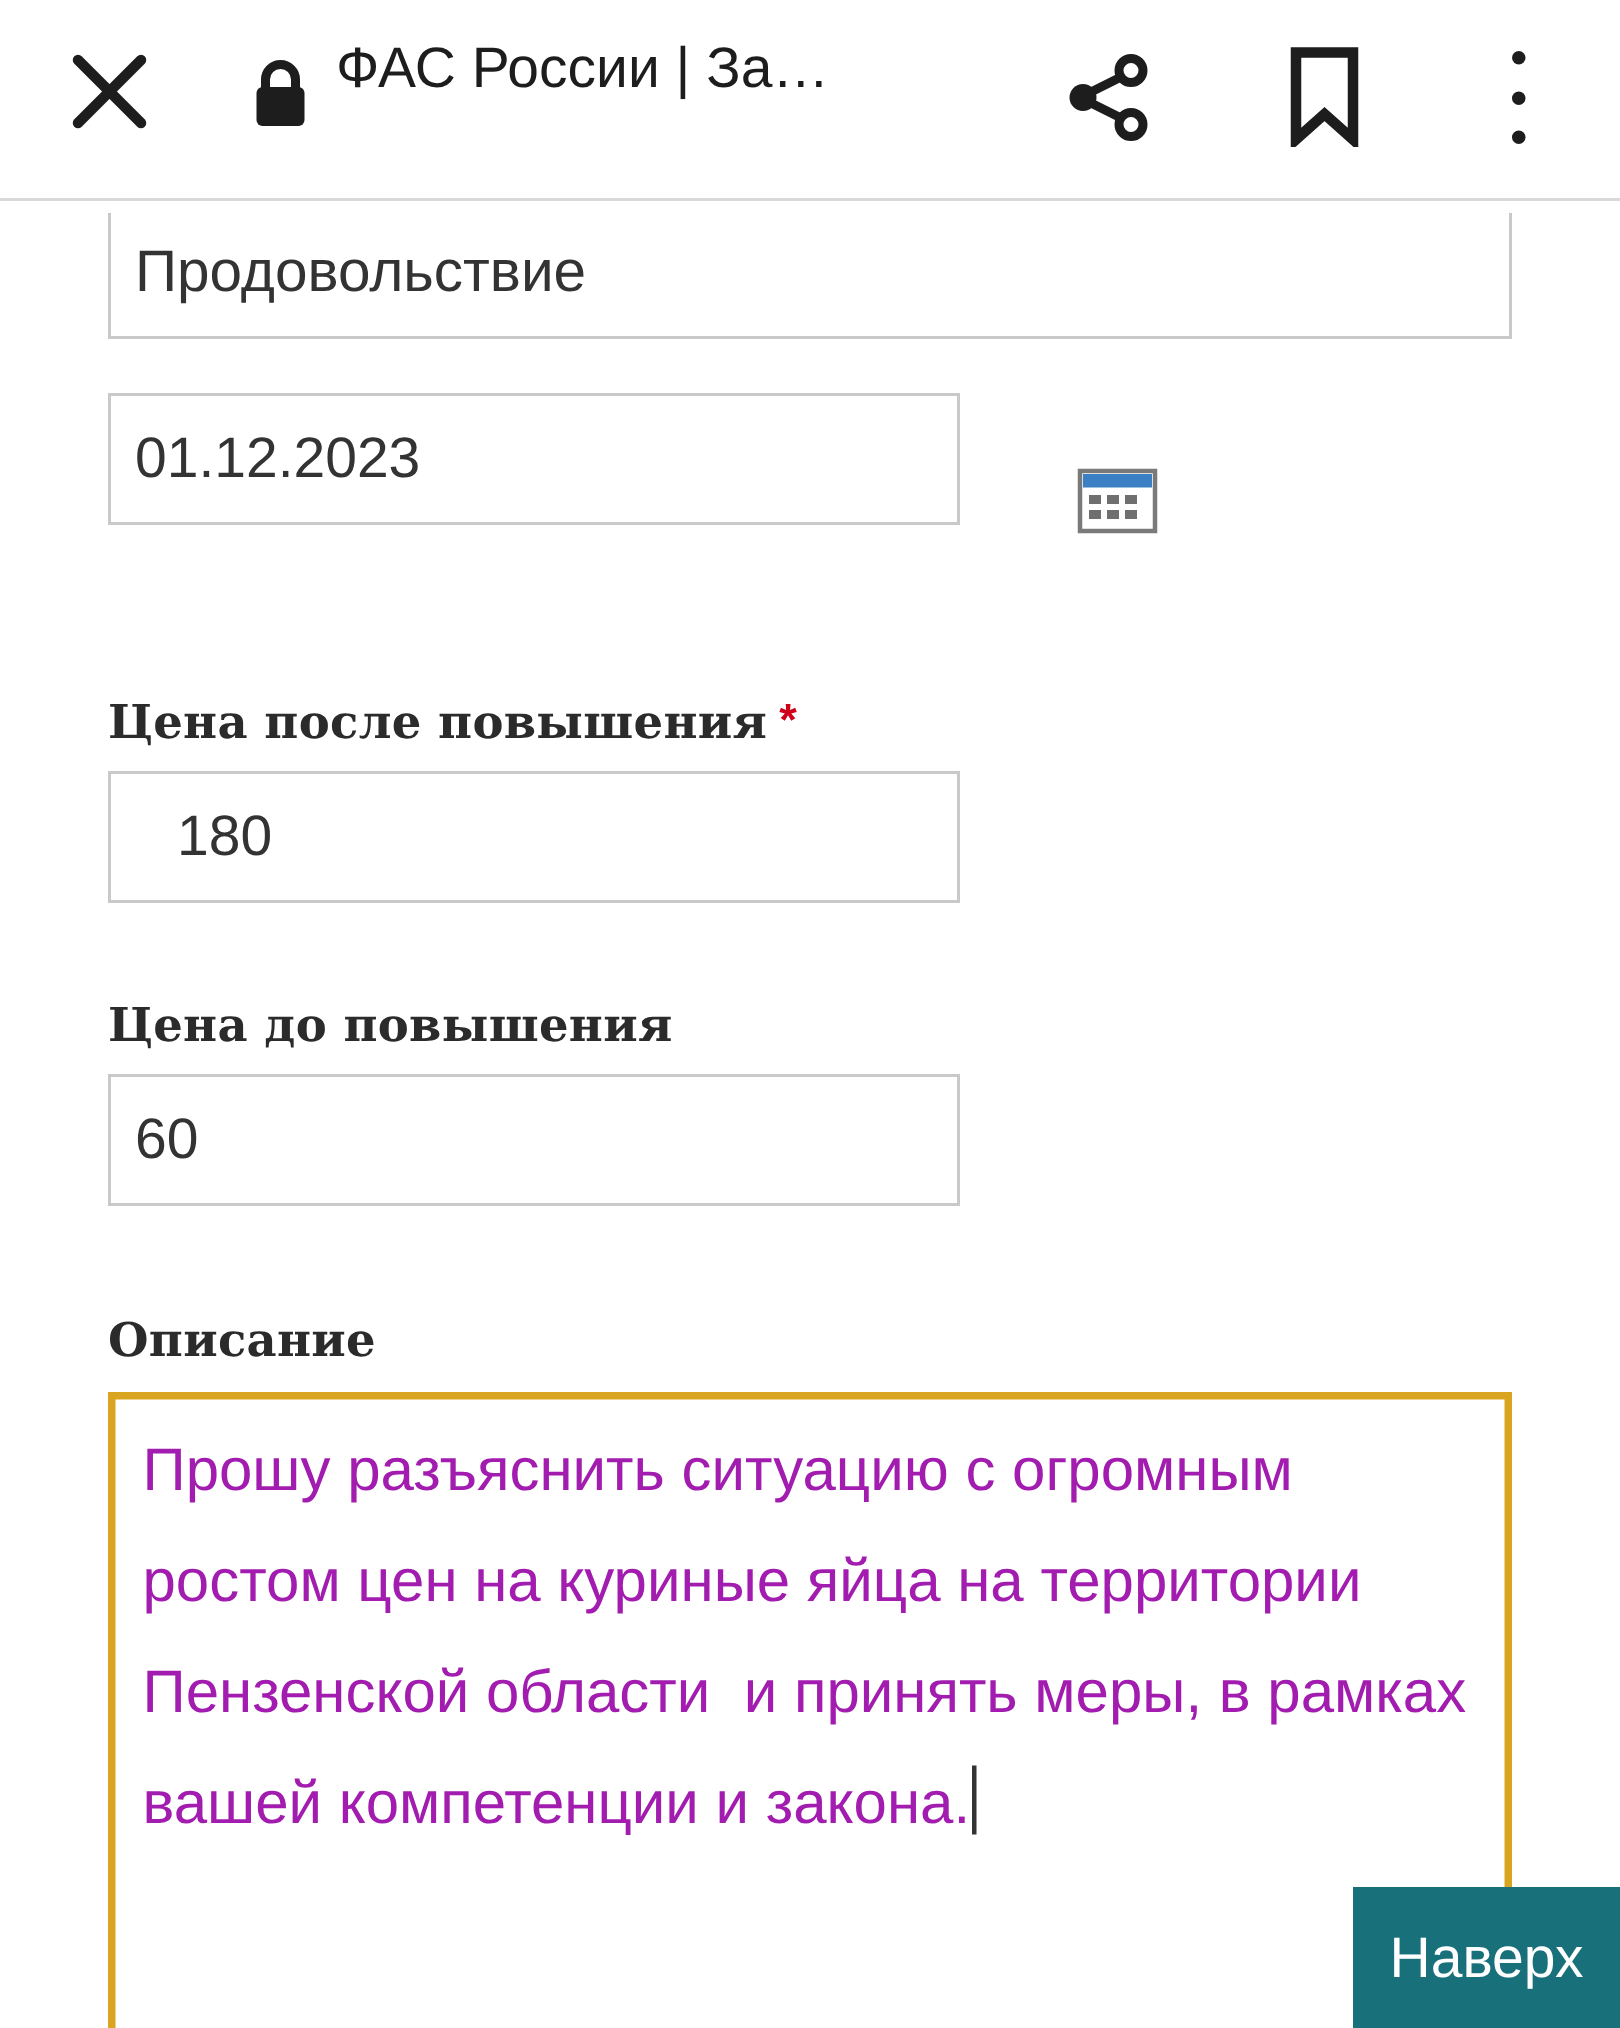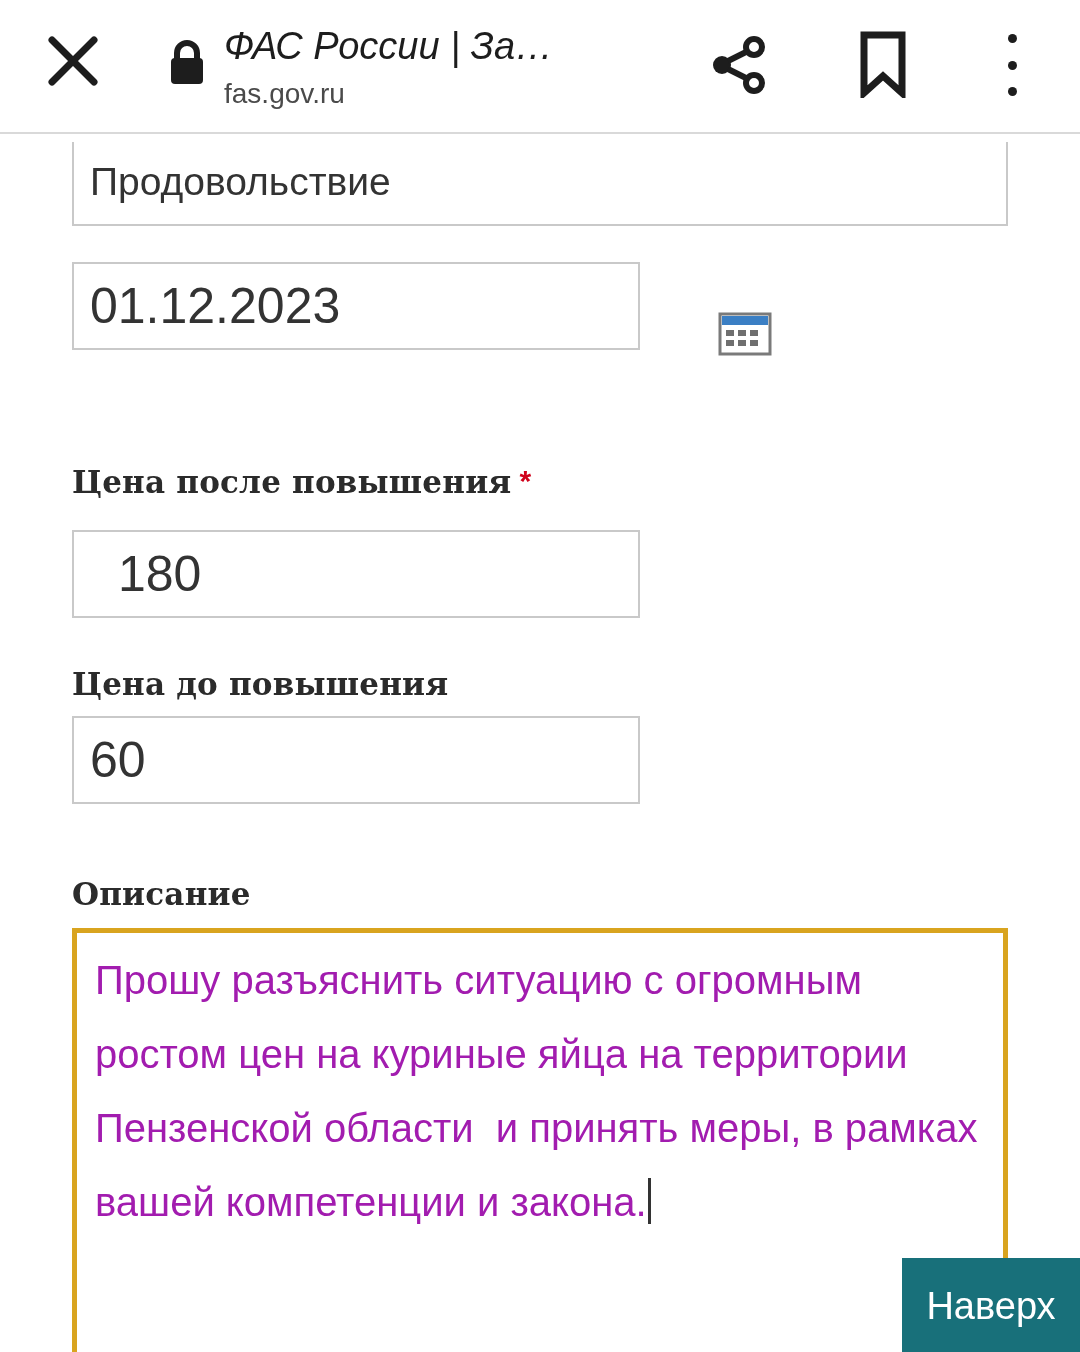--- a/index.html
+++ b/index.html
@@ -50,21 +50,20 @@
     left: 224px;
     top: 20px;
     width: 420px;
   }
   .page-title {
     font-size: 38px;
     color: #1d1d1d;
     line-height: 52px;
     white-space: nowrap;
     overflow: hidden;
-    font-style: italic;
   }
   .page-host {
     font-size: 28px;
     color: #4a4a4a;
     line-height: 40px;
     margin-top: 2px;
   }
 
   .share-icon {
     position: absolute;
@@ -121,21 +120,21 @@
     font-size: 30px;
     margin-left: 8px;
     vertical-align: top;
   }
 
   .text-input {
     box-sizing: border-box;
     border: 2px solid #c9c9c9;
     background: #ffffff;
     font-family: "Liberation Sans", sans-serif;
-    font-size: 50px;
+    font-size: 38px;
     color: #333333;
     padding: 0 16px;
     height: 88px;
     line-height: 84px;
     display: block;
     border-radius: 0;
   }
 
   
   .field-category {
@@ -158,21 +157,21 @@
   .cal-icon {
     position: absolute;
     left: 646px;
     top: 48px;
     width: 54px;
     height: 46px;
   }
 
   
   .field-price-after { left: 72px; top: 330px; }
-  .field-price-after .field-label { display: block; margin-bottom: 30px; }
+  .field-price-after .field-label { display: block; margin-bottom: 14px; }
   .field-price-after .text-input { width: 568px; padding-left: 44px; }
 
   
   .field-price-before { left: 72px; top: 532px; }
   .field-price-before .field-label { display: block; margin-bottom: 14px; }
   .field-price-before .text-input { width: 568px; }
 
   
   .field-desc { left: 72px; top: 742px; }
   .field-desc .field-label { display: block; margin-bottom: 16px; }
@@ -231,21 +230,20 @@
 
   <div class="lock-icon">
     <svg width="42" height="50" viewBox="0 0 42 50" aria-hidden="true">
       <path d="M11 20 V14 a10 10 0 0 1 20 0 v6" fill="none" stroke="#1d1d1d" stroke-width="6"></path>
       <rect x="5" y="19" width="32" height="26" rx="4" fill="#1d1d1d"></rect>
     </svg>
   </div>
 
   <div class="title-block">
     <div class="page-title">ФАС России | За…</div>
-    <div class="page-host">fas.gov.ru</div>
   </div>
 
   <div class="share-icon">
     <svg width="66" height="66" viewBox="0 0 66 66" aria-hidden="true">
       <circle cx="48" cy="15" r="8" fill="none" stroke="#1d1d1d" stroke-width="6"></circle>
       <circle cx="48" cy="51" r="8" fill="none" stroke="#1d1d1d" stroke-width="6"></circle>
       <circle cx="16" cy="33" r="9" fill="#1d1d1d"></circle>
       <line x1="22" y1="29" x2="42" y2="19" stroke="#1d1d1d" stroke-width="6"></line>
       <line x1="22" y1="37" x2="42" y2="47" stroke="#1d1d1d" stroke-width="6"></line>
     </svg>

